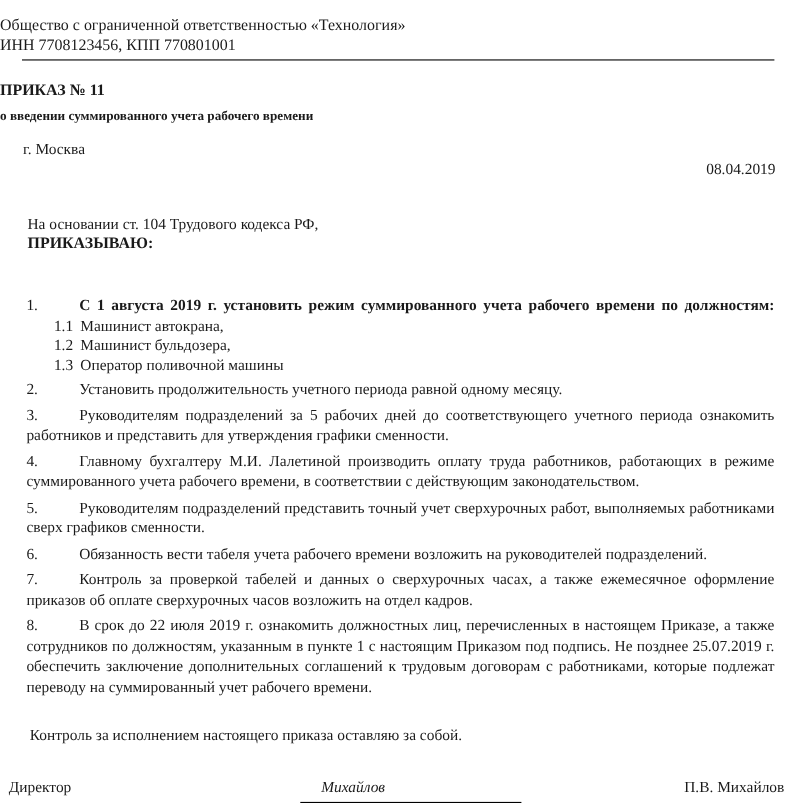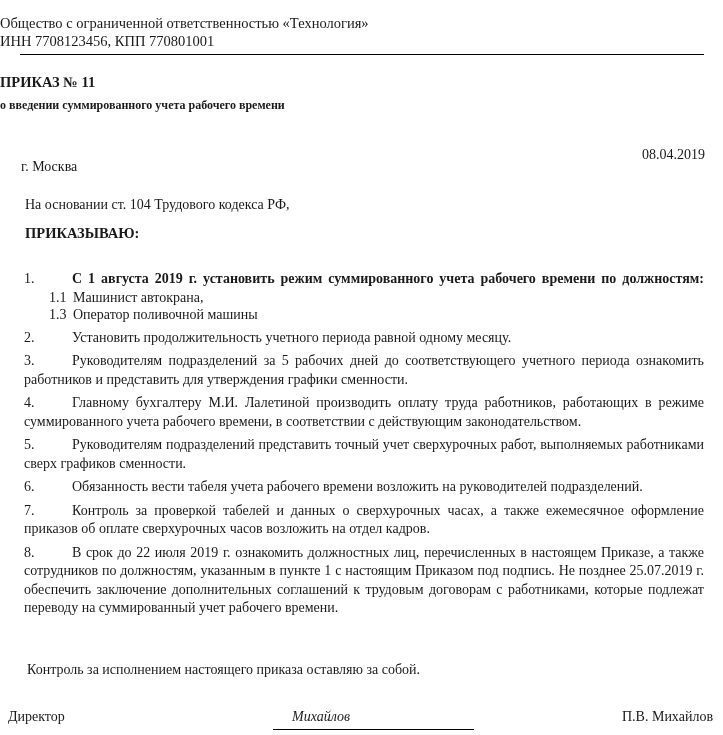--- a/index.html
+++ b/index.html
@@ -8,24 +8,24 @@
     font-family: "Liberation Serif", "DejaVu Serif", serif;
     color: #1a1a1a; font-size: 14px;
   }
   .abs { position: absolute; white-space: nowrap; }
   .center { left: 0; width: 723px; }
   .org-name { top: 15px; font-size: 14.5px; }
   .org-ids { top: 33px; font-size: 14.5px; }
   .rule { position: absolute; left: 20px; width: 684px; top: 54px; height: 0; border-top: 1.5px solid #000; }
   .title { top: 74px; font-weight: bold; font-size: 14.5px; }
   .subtitle { top: 98px; font-weight: bold; font-size: 12px; }
-  .city { left: 21px; top: 159px; }
+  .city { left: 21px; top: 129px; }
   .date { right: 18px; top: 147px; }
   .basis { left: 25px; top: 197px; }
-  .order-word { left: 25px; top: 225px; font-weight: bold; font-size: 14.5px; }
+  .order-word { left: 25px; top: 213px; font-weight: bold; font-size: 14.5px; }
   .items { position: absolute; left: 24px; top: 270px; width: 680px; }
   .item { position: relative; line-height: 18.5px; margin-bottom: 5px; text-align: justify; }
   .item .num { position: absolute; left: 0; top: 0; }
   .item .txt { display: block; text-indent: 48px; }
   .item.just-last .txt { text-align-last: justify; font-weight: bold; }
   .sub { padding-left: 25px; line-height: 17.5px; }
   .sub .sn { display: inline-block; width: 24px; }
   .control { left: 27px; top: 662px; }
   .role { left: 8px; top: 709px; }
   .sig { left: 280px; top: 709px; font-style: italic; margin-left: 12px; }
@@ -48,20 +48,21 @@
 <div class="abs basis">На основании ст. 104 Трудового кодекса РФ,</div>
 <div class="abs order-word">ПРИКАЗЫВАЮ:</div>
 
 <div class="items">
   <div class="item just-last">
     <span class="num">1.</span>
     <span class="txt">С 1 августа 2019 г. установить режим суммированного учета рабочего времени по должностям:</span>
   </div>
   <div class="sub" style="margin-top:-5px;margin-bottom:5px;">
     <div><span class="sn">1.1</span><span>Машинист автокрана,</span></div>
+    <div><span class="sn">1.2</span><span>Машинист бульдозера,</span></div>
     <div><span class="sn">1.3</span><span>Оператор поливочной машины</span></div>
   </div>
   <div class="item">
     <span class="num">2.</span>
     <span class="txt">Установить продолжительность учетного периода равной одному месяцу.</span>
   </div>
   <div class="item">
     <span class="num">3.</span>
     <span class="txt">Руководителям подразделений за 5 рабочих дней до соответствующего учетного периода ознакомить работников и представить для утверждения графики сменности.</span>
   </div>

